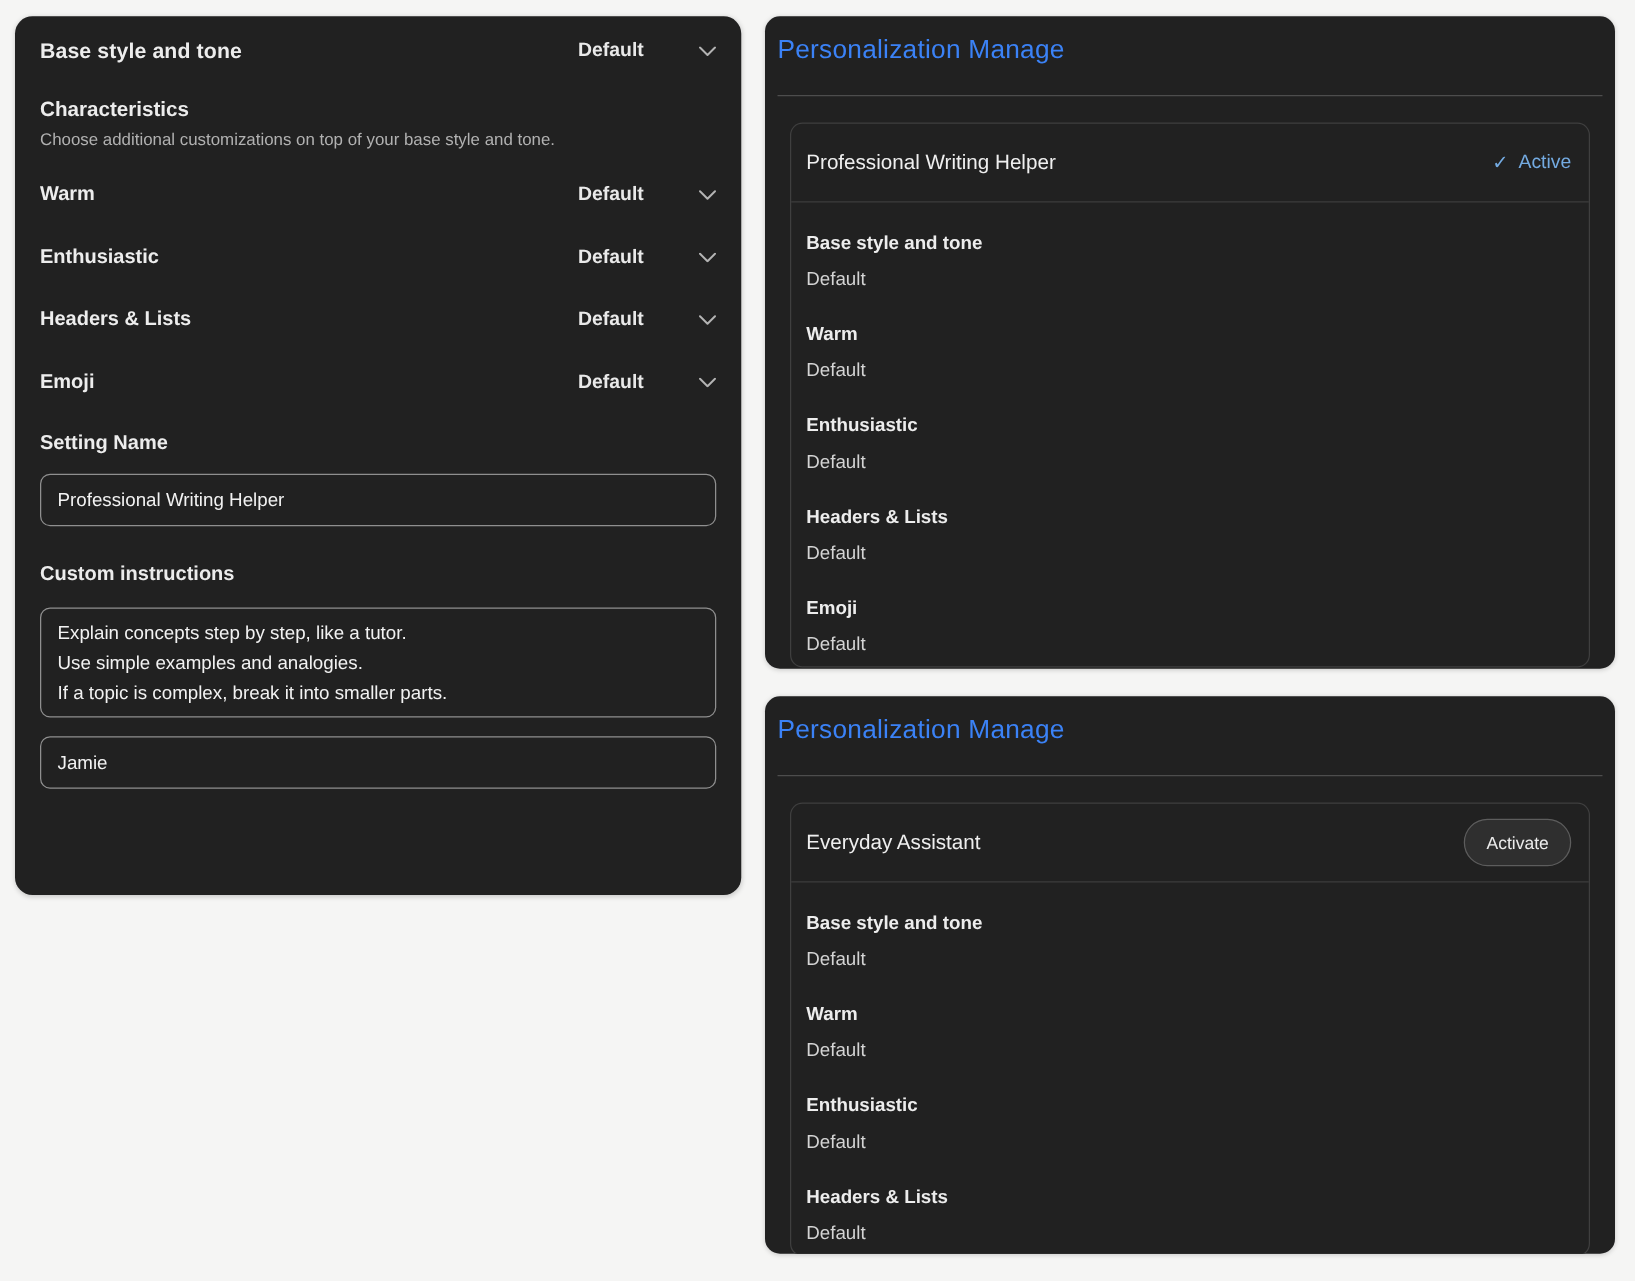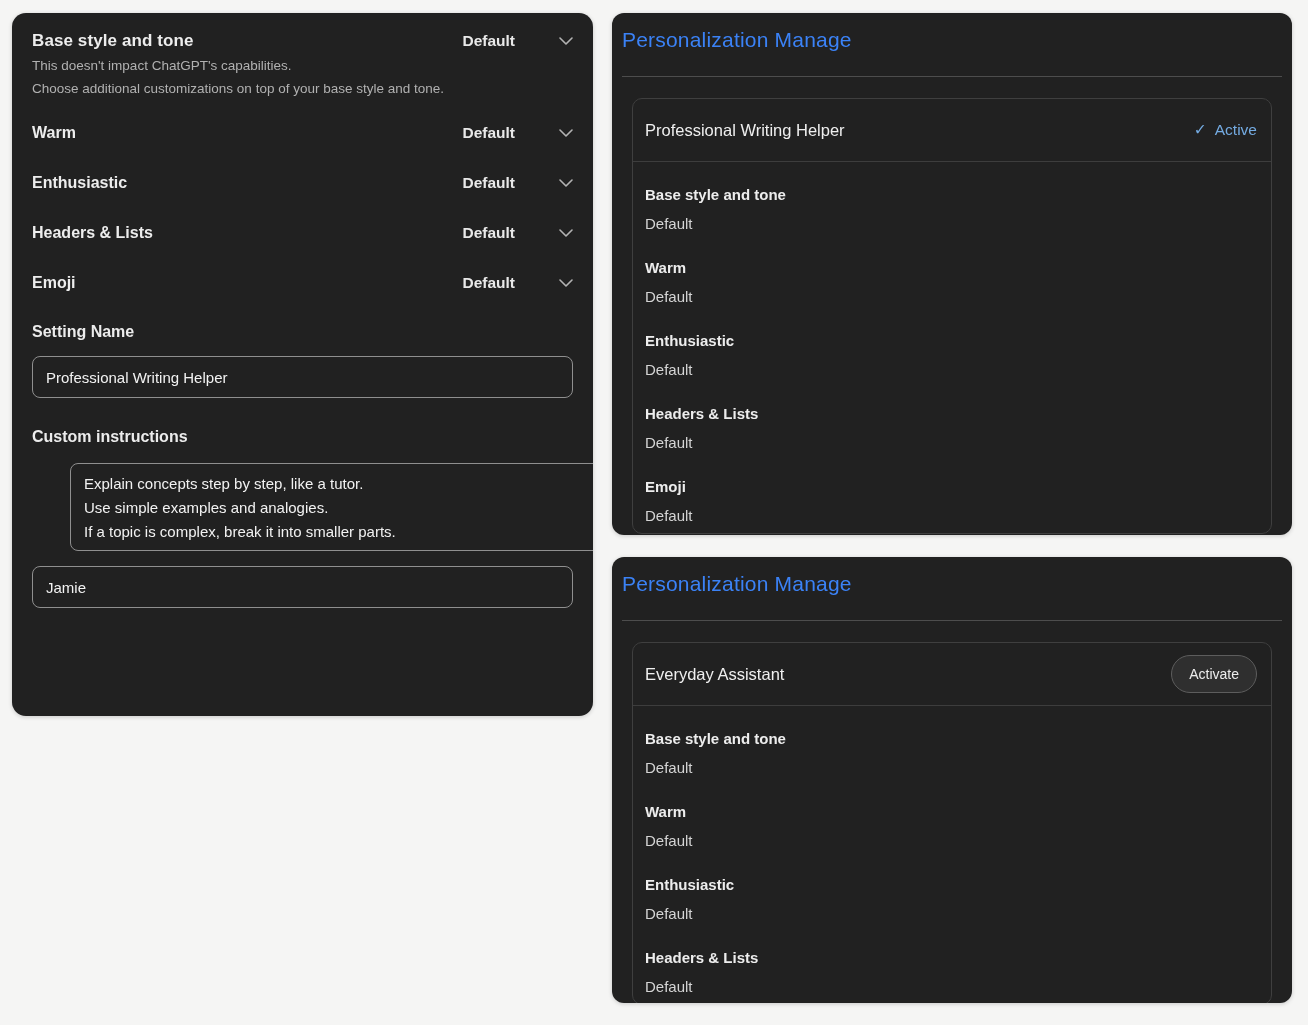--- a/index.html
+++ b/index.html
@@ -48,21 +48,21 @@
     margin-top:13px; width:100%; height:42px;
     background:transparent; border:1px solid #8f8f8f; border-radius:8px;
     color:#f2f2f2; font-size:15px; padding:0 13px;
     font-family:inherit; outline:none; display:block;
   }
   .text-input.nick { margin-top:15px; }
   .text-area {
     margin-top:15px; width:100%; height:88px;
     background:transparent; border:1px solid #8f8f8f; border-radius:8px;
     color:#f2f2f2; font-size:15px; line-height:24px; padding:8px 13px;
-    font-family:inherit; outline:none; resize:none; display:block; overflow:hidden;margin-left:38px;
+    font-family:inherit; outline:none; resize:none; display:block; overflow:hidden;
   }
   
   .manage-panel { left:612px; width:680px; border-radius:12px; padding:0 10px; }
   #manage-panel-1 { top:13px; height:522px; }
   #manage-panel-2 { top:557px; height:446px; }
   .panel-title {
     margin-top:14px; height:26px; font-size:21px; font-weight:400;
     color:#3b82f6; display:flex; align-items:center; letter-spacing:.2px;
   }
   .title-divider { margin-top:23px; height:1px; background:#4d4d4d; }
@@ -99,23 +99,23 @@
     <span class="dd">
       <span class="dd-value">Default</span>
       <span class="chev">
         <svg width="14" height="8" viewBox="0 0 14 8">
             <path d="M1 1l6 6 6-6" fill="none" stroke="#b3b3b3" stroke-width="1.6" stroke-linecap="round" stroke-linejoin="round"></path>
           </svg>
       </span>
     </span>
   </div>
   <div class="desc-block">
-    <div class="desc">This doesn't impact ChatGPT's capabilities.</div>
-  </div>
-
+  </div>
+
+  <div class="section-heading">Characteristics</div>
   <div class="desc desc-block">Choose additional customizations on top of your base style and tone.</div>
 
   <div class="char-row first">
     <span class="char-label">Warm</span>
     <span class="dd">
       <span class="dd-value">Default</span>
       <span class="chev">
         <svg width="14" height="8" viewBox="0 0 14 8">
             <path d="M1 1l6 6 6-6" fill="none" stroke="#b3b3b3" stroke-width="1.6" stroke-linecap="round" stroke-linejoin="round"></path>
           </svg>

